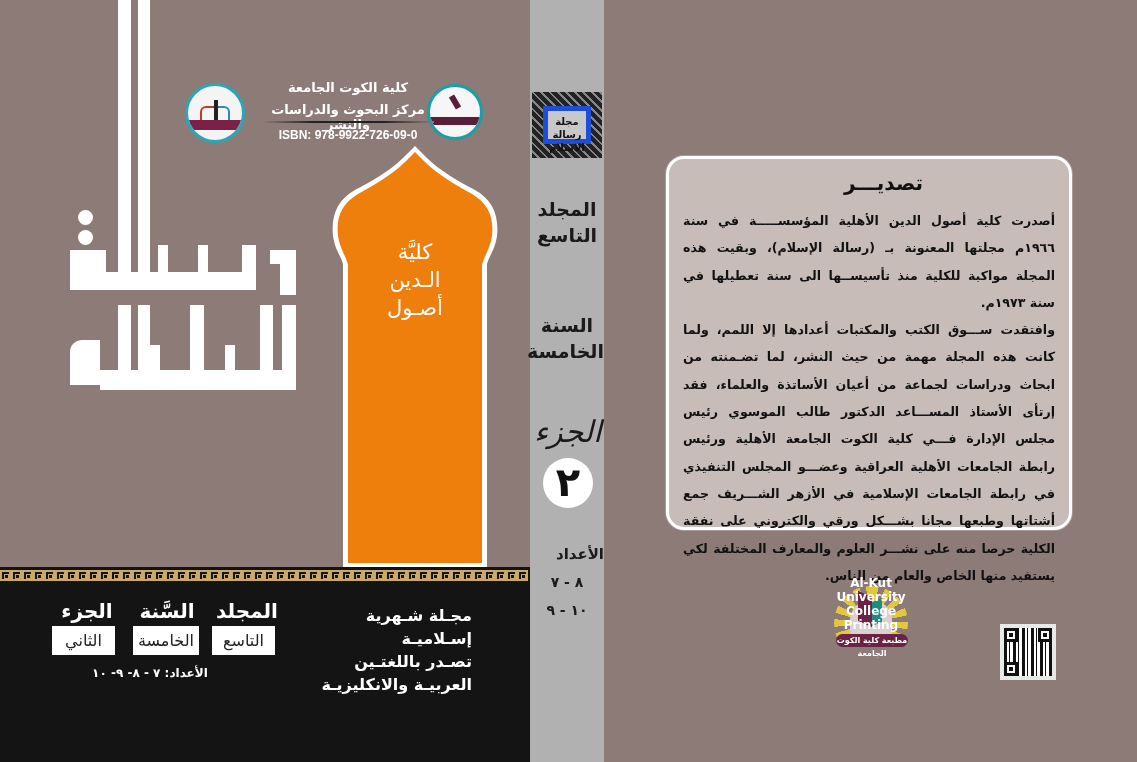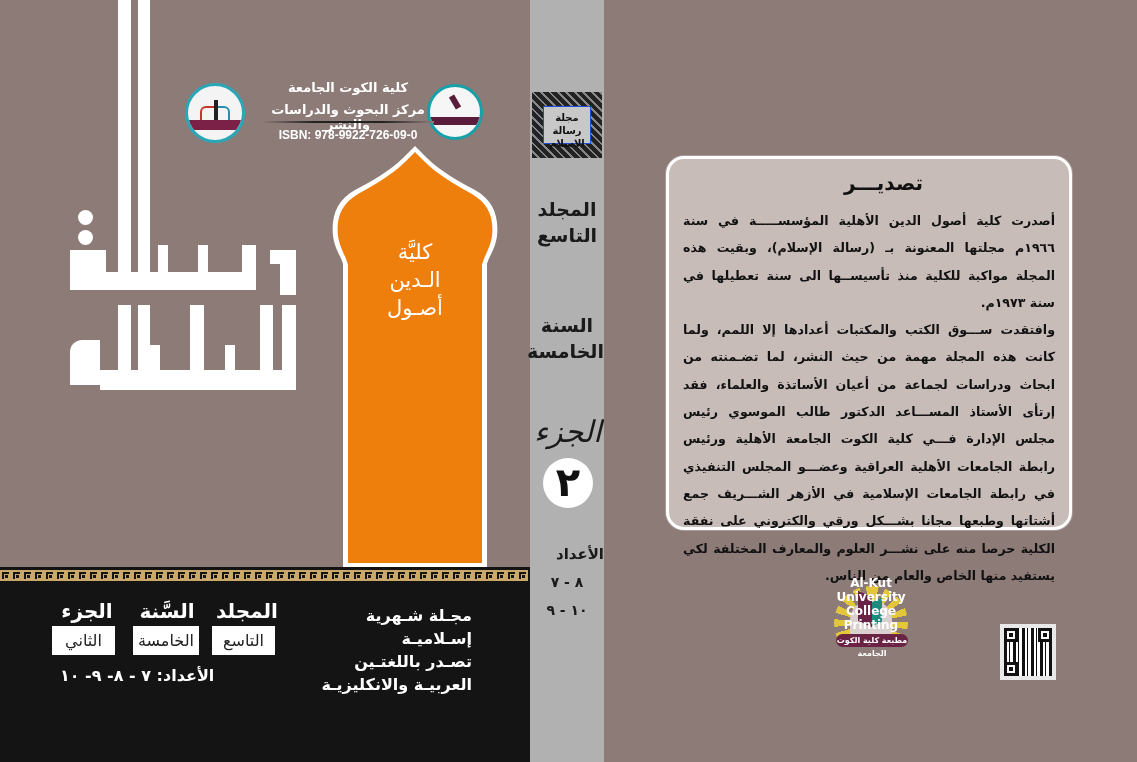--- a/index.html
+++ b/index.html
@@ -31,29 +31,29 @@
 
   .minaret { position:absolute; left:331px; top:146px; width:168px; height:422px; }
   .minaret-label { position:absolute; left:343px; top:238px; width:144px; color:#fff; text-align:center; direction:rtl; font-size:21px; line-height:28px; letter-spacing:3px; }
 
   .black-band { position:absolute; left:0; top:567px; width:530px; height:195px; background:#141414; }
   .key-cell { display:inline-block; width:11px; height:11px; border:2px solid #c9a86a; position:relative; }
   .key-cell::after { content:""; position:absolute; left:2px; top:2px; width:3px; height:3px; border:1px solid #c9a86a; }
 
   .meta-head { position:absolute; color:#fff; font-weight:bold; font-size:20px; direction:rtl; text-align:center; }
   .meta-box { position:absolute; background:#fff; color:#222; font-size:16px; text-align:center; direction:rtl; line-height:29px; height:29px; }
-  .issues-front { position:absolute; left:60px; top:666px; width:180px; color:#fff; font-weight:bold; font-size:16px; direction:rtl; text-align:left; }
+  .issues-front { position:absolute; left:60px; top:666px; width:180px; color:#fff; font-weight:bold; font-size:12px; direction:rtl; text-align:center; }
   .tagline { position:absolute; left:300px; top:604px; width:172px; color:#fff; font-weight:bold; font-size:16px; line-height:23px; direction:rtl; text-align:right; letter-spacing:1px; }
 
   
   .spine-emblem { position:absolute; left:2px; top:92px; width:70px; height:66px; background:#222; }
   .spine-emblem .pattern { position:absolute; inset:0; background:
       repeating-linear-gradient(45deg, #222 0 4px, #9a9a9a 4px 6px),
       repeating-linear-gradient(-45deg, transparent 0 4px, #9a9a9a 4px 6px); opacity:.85; }
-  .spine-emblem .inner { position:absolute; left:11px; top:14px; width:48px; height:38px; background:#c8c8c8; border:1px solid #1d4ed8; color:#111; font-size:10px; line-height:13px; text-align:center; direction:rtl; padding-top:4px; font-weight:bold; }
+  .spine-emblem .inner { position:absolute; left:11px; top:14px; width:48px; height:38px; background:#c8c8c8; border:5px solid #1d4ed8; color:#111; font-size:10px; line-height:13px; text-align:center; direction:rtl; padding-top:4px; font-weight:bold; }
   .spine-text { position:absolute; left:0; width:74px; text-align:center; direction:rtl; color:#1a1a1a; font-weight:bold; }
   .spine-juz { position:absolute; left:4px; top:414px; width:66px; height:46px; color:#1a1a1a; font-family:"DejaVu Serif", serif; font-size:30px; text-align:center; font-style:italic; }
   .spine-circle { position:absolute; left:543px; top:458px; width:50px; height:50px; border-radius:50%; background:#fff; color:#111; font-size:40px; font-weight:bold; text-align:center; line-height:48px; }
 
   
   .preface-card { position:absolute; left:666px; top:156px; width:406px; height:374px; background:#c8bcb9; border:3px solid #fff; border-radius:18px; box-shadow:0 0 0 1px #a99c99; }
   .preface-title { position:absolute; left:0; width:100%; top:12px; text-align:center; font-weight:bold; font-size:20px; color:#111; direction:rtl;padding-left:29px; }
   .preface-body { position:absolute; left:14px; right:14px; top:48px; font-size:12.6px; line-height:27.3px; color:#111; font-weight:bold; direction:rtl; text-align:justify; text-align-last:right; }
   .preface-body p { margin:0; }
 

